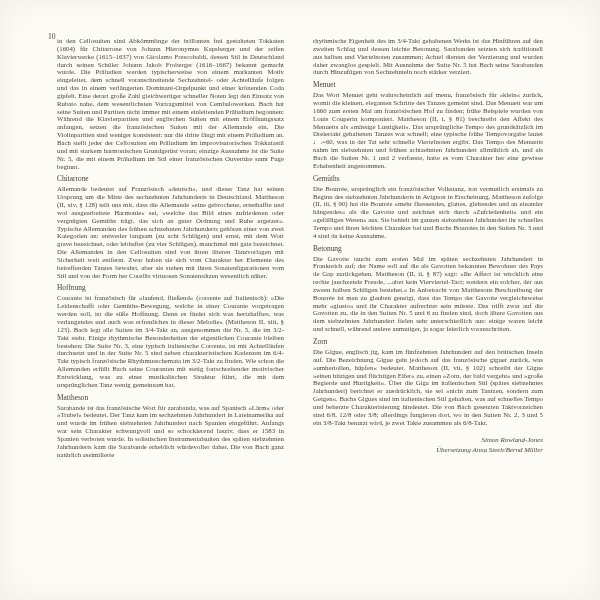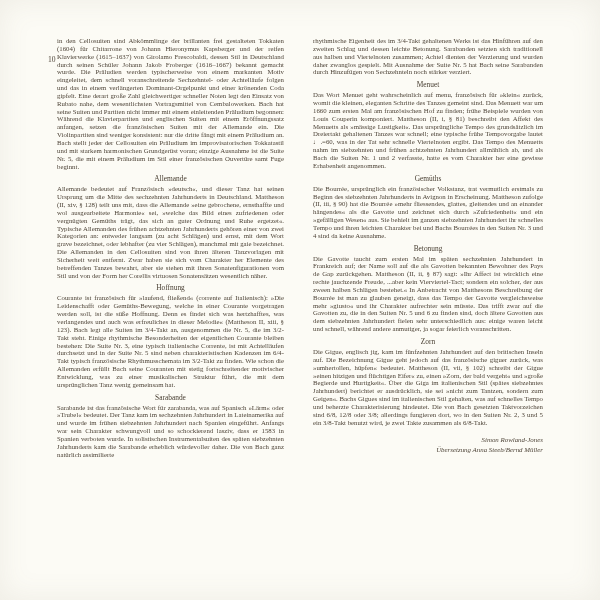--- a/index.html
+++ b/index.html
@@ -14,21 +14,20 @@
     background:#fcfbf5;
     box-shadow:inset 0 0 30px rgba(120,110,90,0.10);
     color:#4e4438;
     overflow:hidden;
   }
   .page-number{
     position:absolute;
     left:48px;top:32px;
     font-size:7.6px;
     color:#4e4438;
-    margin-top:23px;
   }
   .columns{
     position:absolute;
     left:57px;top:37px;
     display:flex;
     gap:29px;
   }
   .col-left{width:227px;}
   .col-right{width:230px;}
   .blk-paragraph{
@@ -36,46 +35,46 @@
     line-height:7.85px;
     text-align:justify;
     text-justify:inter-word;
     hyphens:auto;
     -webkit-hyphens:auto;
     color:#4e4438;
   }
   .blk-heading{
     font-size:7.4px;
     line-height:9px;
-    text-align:center;
+    text-align:left;
     margin:4px 0 2px 0;
     color:#4a4034;
   }
   .blk-signature{
     font-size:6.9px;
     line-height:9.6px;
     text-align:right;
     font-style:italic;
     color:#4e4438;
   }
   .blk-paragraph + .blk-signature{margin-top:9px;}
 </style>
 </head>
 <body>
 
 <div class="page">
   <div class="page-number">10</div>
   <div class="columns">
     <div class="col-left" id="col-left">
         <div class="blk-paragraph">in den Cellosuiten sind Abkömmlinge der brillanten frei gestalteten Tokkaten (1604) für Chitarrone von Johann Hieronymus Kapsberger und der reifen Klavierwerke (1615–1637) von Girolamo Frescobaldi, dessen Stil in Deutschland durch seinen Schüler Johann Jakob Froberger (1616–1667) bekannt gemacht wurde. Die Präludien werden typischerweise von einem markanten Motiv eingeleitet, dem schnell voranschreitende Sechzehntel- oder Achtelläufe folgen und das in einem verlängerten Dominant-Orgelpunkt und einer krönenden Coda gipfelt. Eine derart große Zahl gleichwertiger schneller Noten legt den Einsatz von Rubato nahe, dem wesentlichsten Vortragsmittel von Cembalowerken. Bach hat seine Suiten und Partiten nicht immer mit einem einleitenden Präludium begonnen: Während die Klavierpartiten und englischen Suiten mit einem Eröffnungssatz anfangen, setzen die französischen Suiten mit der Allemande ein. Die Violinpartiten sind weniger konsistent: nur die dritte fängt mit einem Präludium an. Bach stellt jeder der Cellosuiten ein Präludium im improvisatorischen Tokkatastil und mit starkem harmonischen Grundgerüst voran; einzige Ausnahme ist die Suite Nr. 5, die mit einem Präludium im Stil einer französischen Ouvertüre samt Fuge beginnt.</div>
-        <div class="blk-heading">Allemande</div>
+        <div class="blk-heading">Chitarrone</div>
         <div class="blk-paragraph">Allemande bedeutet auf Französisch »deutsch«, und dieser Tanz hat seinen Ursprung um die Mitte des sechzehnten Jahrhunderts in Deutschland. Mattheson (II, xiv, § 128) teilt uns mit, dass die Allemande »eine gebrochene, ernsthaffte und wol ausgearbeitete Harmonie« sei, »welche das Bild eines zufriedenen oder vergnügten Gemüths trägt, das sich an guter Ordnung und Ruhe ergetzet«. Typische Allemanden des frühen achtzehnten Jahrhunderts gehören einer von zwei Kategorien an: entweder langsam (zu acht Schlägen) und ernst, mit dem Wort grave bezeichnet, oder lebhafter (zu vier Schlägen), manchmal mit gaie bezeichnet. Die Allemanden in den Cellosuiten sind von ihren älteren Tanzvorlagen mit Sicherheit weit entfernt. Zwar haben sie sich vom Charakter her Elemente des betreffenden Tanzes bewahrt, aber sie stehen mit ihren Sonatenfigurationen vom Stil und von der Form her Corellis virtuosen Sonatensätzen wesentlich näher.</div>
         <div class="blk-heading">Hoffnung</div>
         <div class="blk-paragraph">Courante ist französisch für »laufend, fließend« (corrente auf Italienisch): »Die Leidenschafft oder Gemüths-Bewegung, welche in einer Courante vorgetragen werden soll, ist die süße Hoffnung. Denn es findet sich was hertzhafftes, was verlangendes und auch was erfreuliches in dieser Melodie« (Mattheson II, xiii, § 123). Bach legt alle Suiten im 3/4-Takt an, ausgenommen die Nr. 5, die im 3/2-Takt steht. Einige rhythmische Besonderheiten der eigentlichen Courante bleiben bestehen: Die Suite Nr. 3, eine typisch italienische Corrente, ist mit Achtelläufen durchsetzt und in der Suite Nr. 5 sind neben charakteristischen Kadenzen im 6/4-Takt typisch französische Rhythmusschemata im 3/2-Takt zu finden. Wie schon die Allemanden erfüllt Bach seine Couranten mit stetig fortschreitender motivischer Entwicklung, was zu einer musikalischen Struktur führt, die mit dem ursprünglichen Tanz wenig gemeinsam hat.</div>
-        <div class="blk-heading">Sarabande</div>
+        <div class="blk-heading">Mattheson</div>
         <div class="blk-paragraph">Sarabande ist das französische Wort für zarabanda, was auf Spanisch »Lärm« oder »Trubel« bedeutet. Der Tanz kam im sechzehnten Jahrhundert in Lateinamerika auf und wurde im frühen siebzehnten Jahrhundert nach Spanien eingeführt. Anfangs war sein Charakter schwungvoll und so schockierend lasziv, dass er 1583 in Spanien verboten wurde. In solistischen Instrumentalsuiten des späten siebzehnten Jahrhunderts kam die Sarabande erheblich würdevoller daher. Die von Bach ganz natürlich assimilierte</div>
       </div>
     <div class="col-right" id="col-right">
         <div class="blk-paragraph">rhythmische Eigenheit des im 3/4-Takt gehaltenen Werks ist das Hinführen auf den zweiten Schlag und dessen leichte Betonung. Sarabanden setzten sich traditionell aus halben und Viertelnoten zusammen; Achtel dienten der Verzierung und wurden daher zwanglos gespielt. Mit Ausnahme der Suite Nr. 5 hat Bach seine Sarabanden durch Hinzufügen von Sechzehnteln noch stärker verziert.</div>
         <div class="blk-heading">Menuet</div>
         <div class="blk-paragraph">Das Wort Menuet geht wahrscheinlich auf menu, französisch für »klein« zurück, womit die kleinen, eleganten Schritte des Tanzes gemeint sind. Das Menuett war um 1660 zum ersten Mal am französischen Hof zu finden; frühe Beispiele wurden von Louis Couperin komponiert. Mattheson (II, i, § 81) beschreibt den Affekt des Menuetts als »mässige Lustigkeit«. Das ursprüngliche Tempo des grundsätzlich im Dreiertakt gehaltenen Tanzes war schnell; eine typische frühe Tempovorgabe lautet ♩.=60, was in der Tat sehr schnelle Viertelnoten ergibt. Das Tempo des Menuetts nahm im siebzehnten und frühen achtzehnten Jahrhundert allmählich ab, und als Bach die Suiten Nr. 1 und 2 verfasste, hatte es vom Charakter her eine gewisse Erhabenheit angenommen.</div>
         <div class="blk-heading">Gemüths</div>
         <div class="blk-paragraph">Die Bourrée, ursprünglich ein französischer Volkstanz, trat vermutlich erstmals zu Beginn des siebzehnten Jahrhunderts in Avignon in Erscheinung. Mattheson zufolge (II, iii, § 90) hat die Bourrée »mehr fliessendes, glattes, gleitendes und an einander hängendes« als die Gavotte und zeichnet sich durch »Zufriedenheit« und ein »gefälligen Wesen« aus. Sie behielt im ganzen siebzehnten Jahrhundert ihr schnelles Tempo und ihren leichten Charakter bei und Bachs Bourrées in den Suiten Nr. 3 und 4 sind da keine Ausnahme.</div>
         <div class="blk-heading">Betonung</div>
         <div class="blk-paragraph">Die Gavotte taucht zum ersten Mal im späten sechzehnten Jahrhundert in Frankreich auf; der Name soll auf die als Gavotten bekannten Bewohner des Pays de Gap zurückgehen. Mattheson (II, ii, § 87) sagt: »Ihr Affect ist wircklich eine rechte jauchzende Freude, ...aber kein Vierviertel-Tact; sondern ein solcher, der aus zween halben Schlägen bestehet.« In Anbetracht von Matthesons Beschreibung der Bourrée ist man zu glauben geneigt, dass das Tempo der Gavotte vergleichsweise mehr »giusto« und ihr Charakter aufrechter sein müsste. Das trifft zwar auf die Gavotten zu, die in den Suiten Nr. 5 und 6 zu finden sind, doch ältere Gavotten aus dem siebzehnten Jahrhundert fielen sehr unterschiedlich aus: einige waren leicht und schnell, während andere anmutiger, ja sogar feierlich voranschritten.</div>

